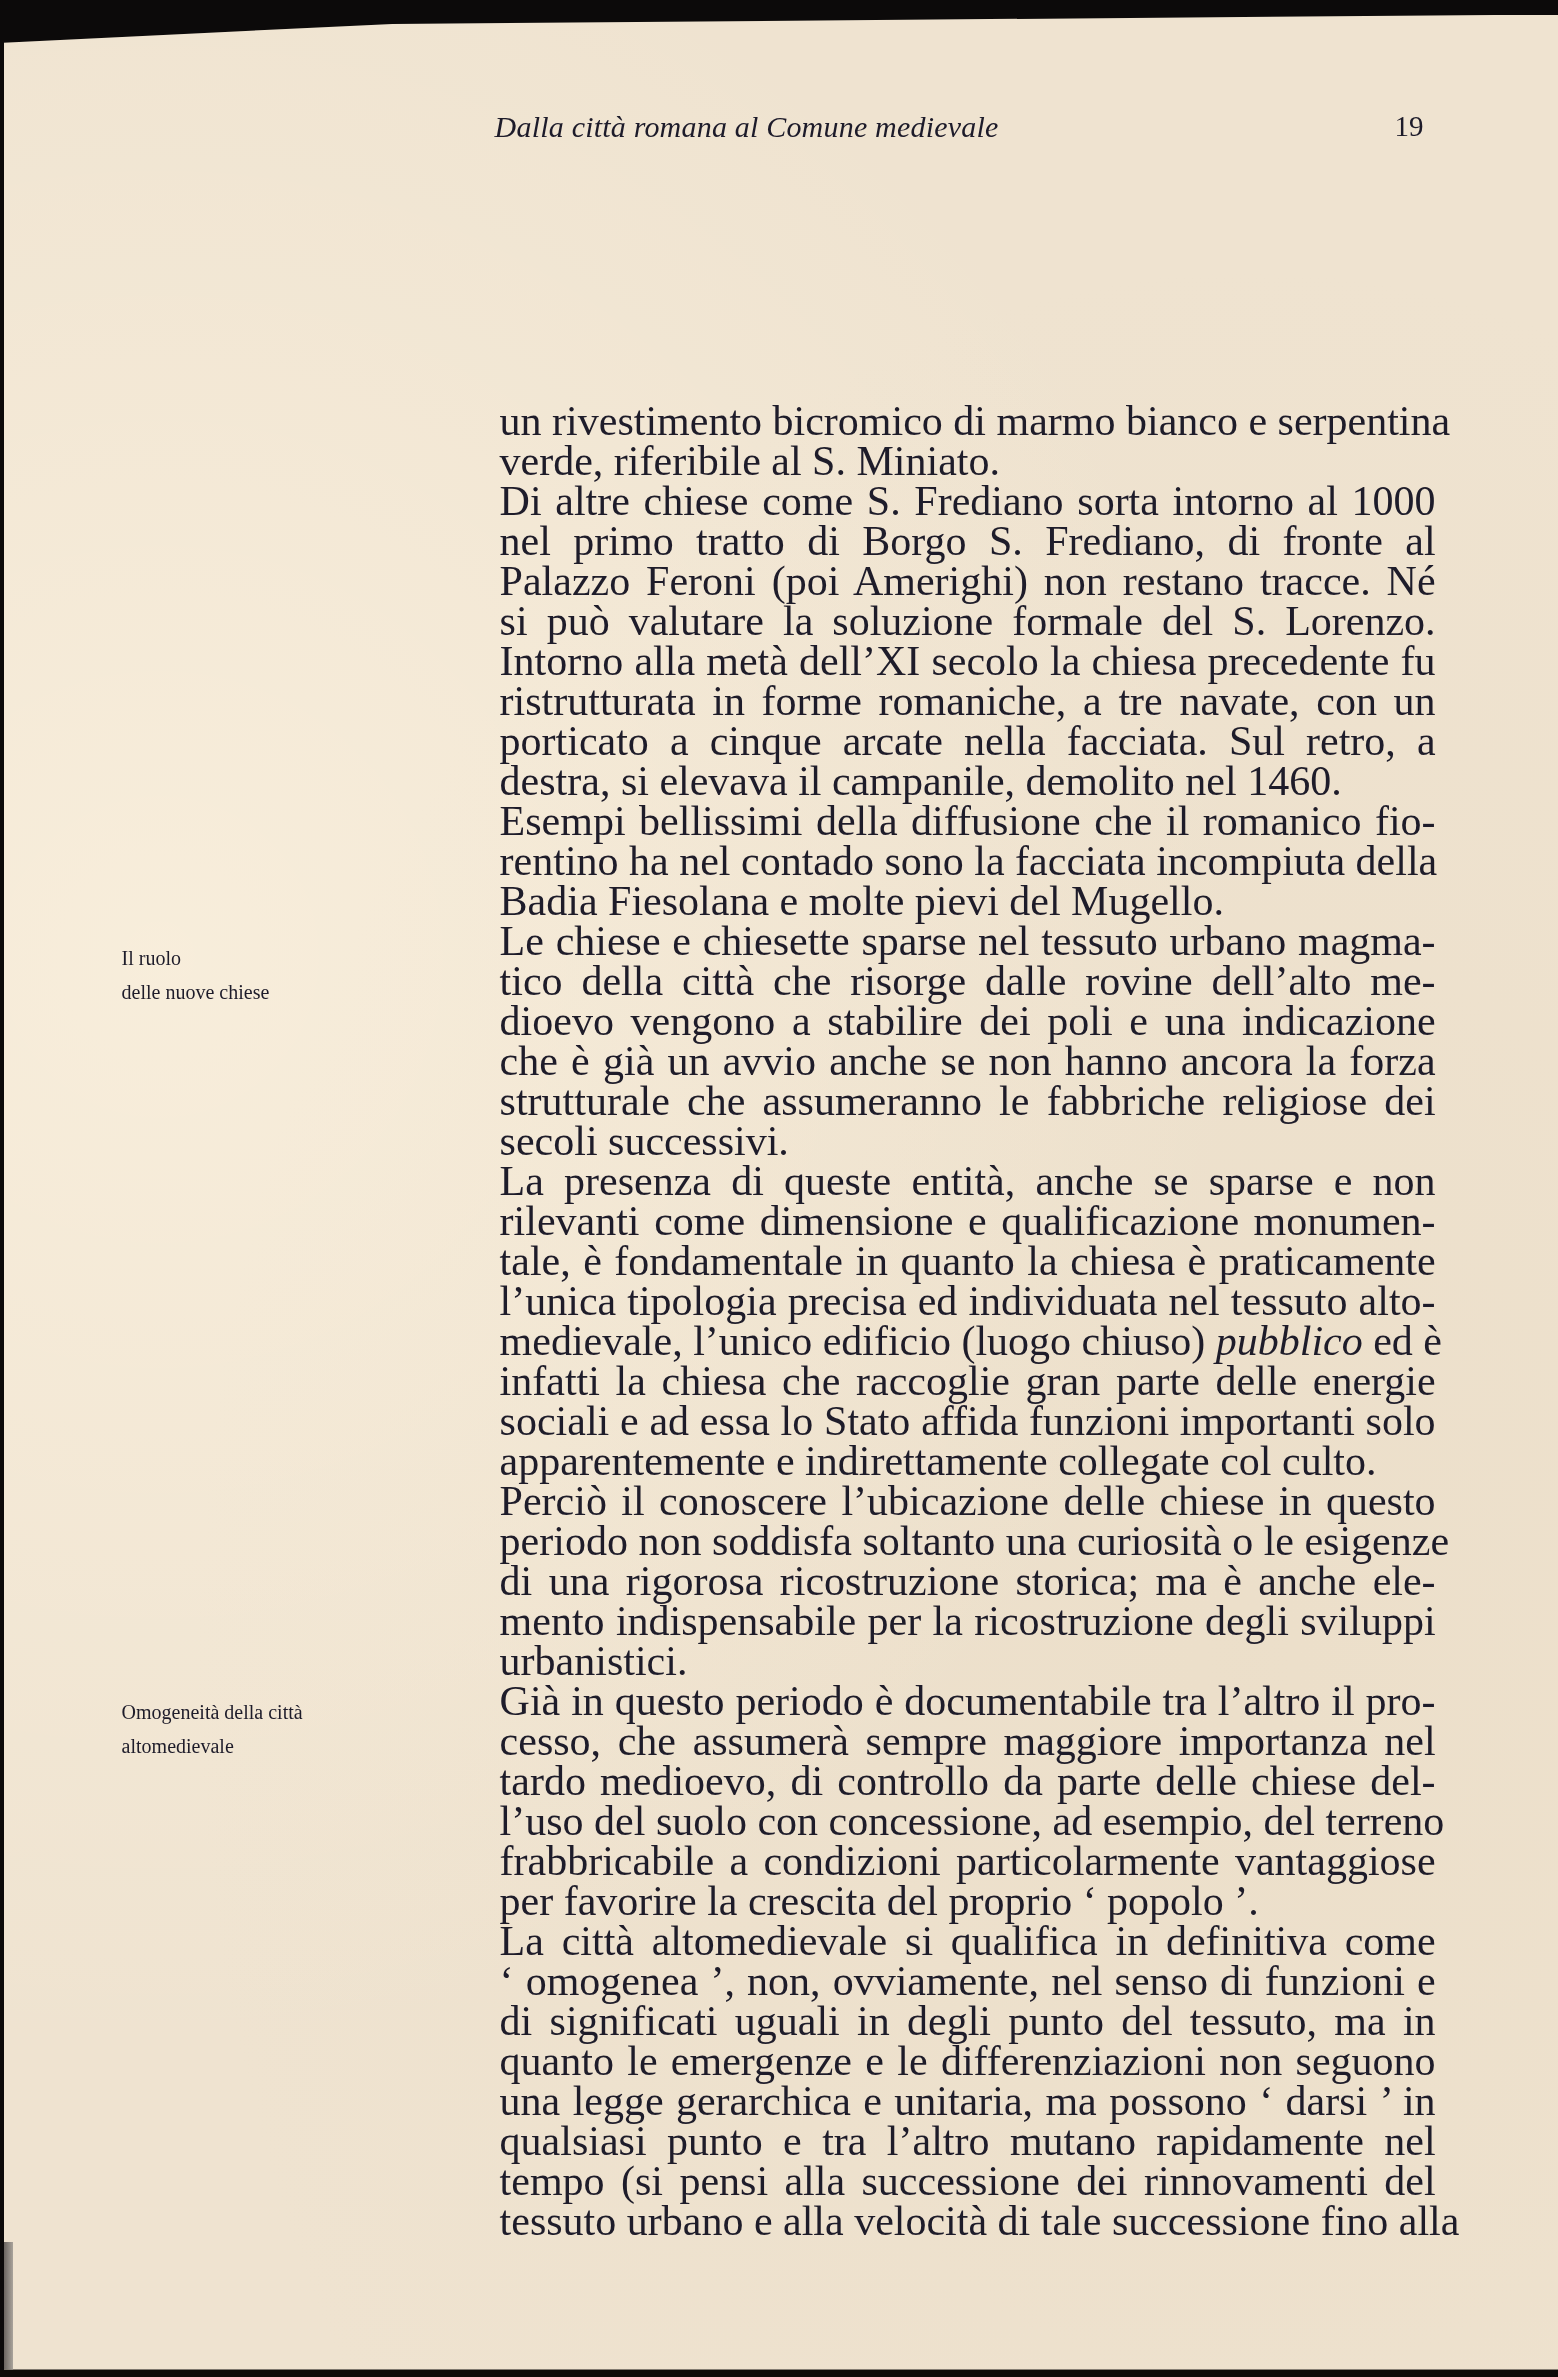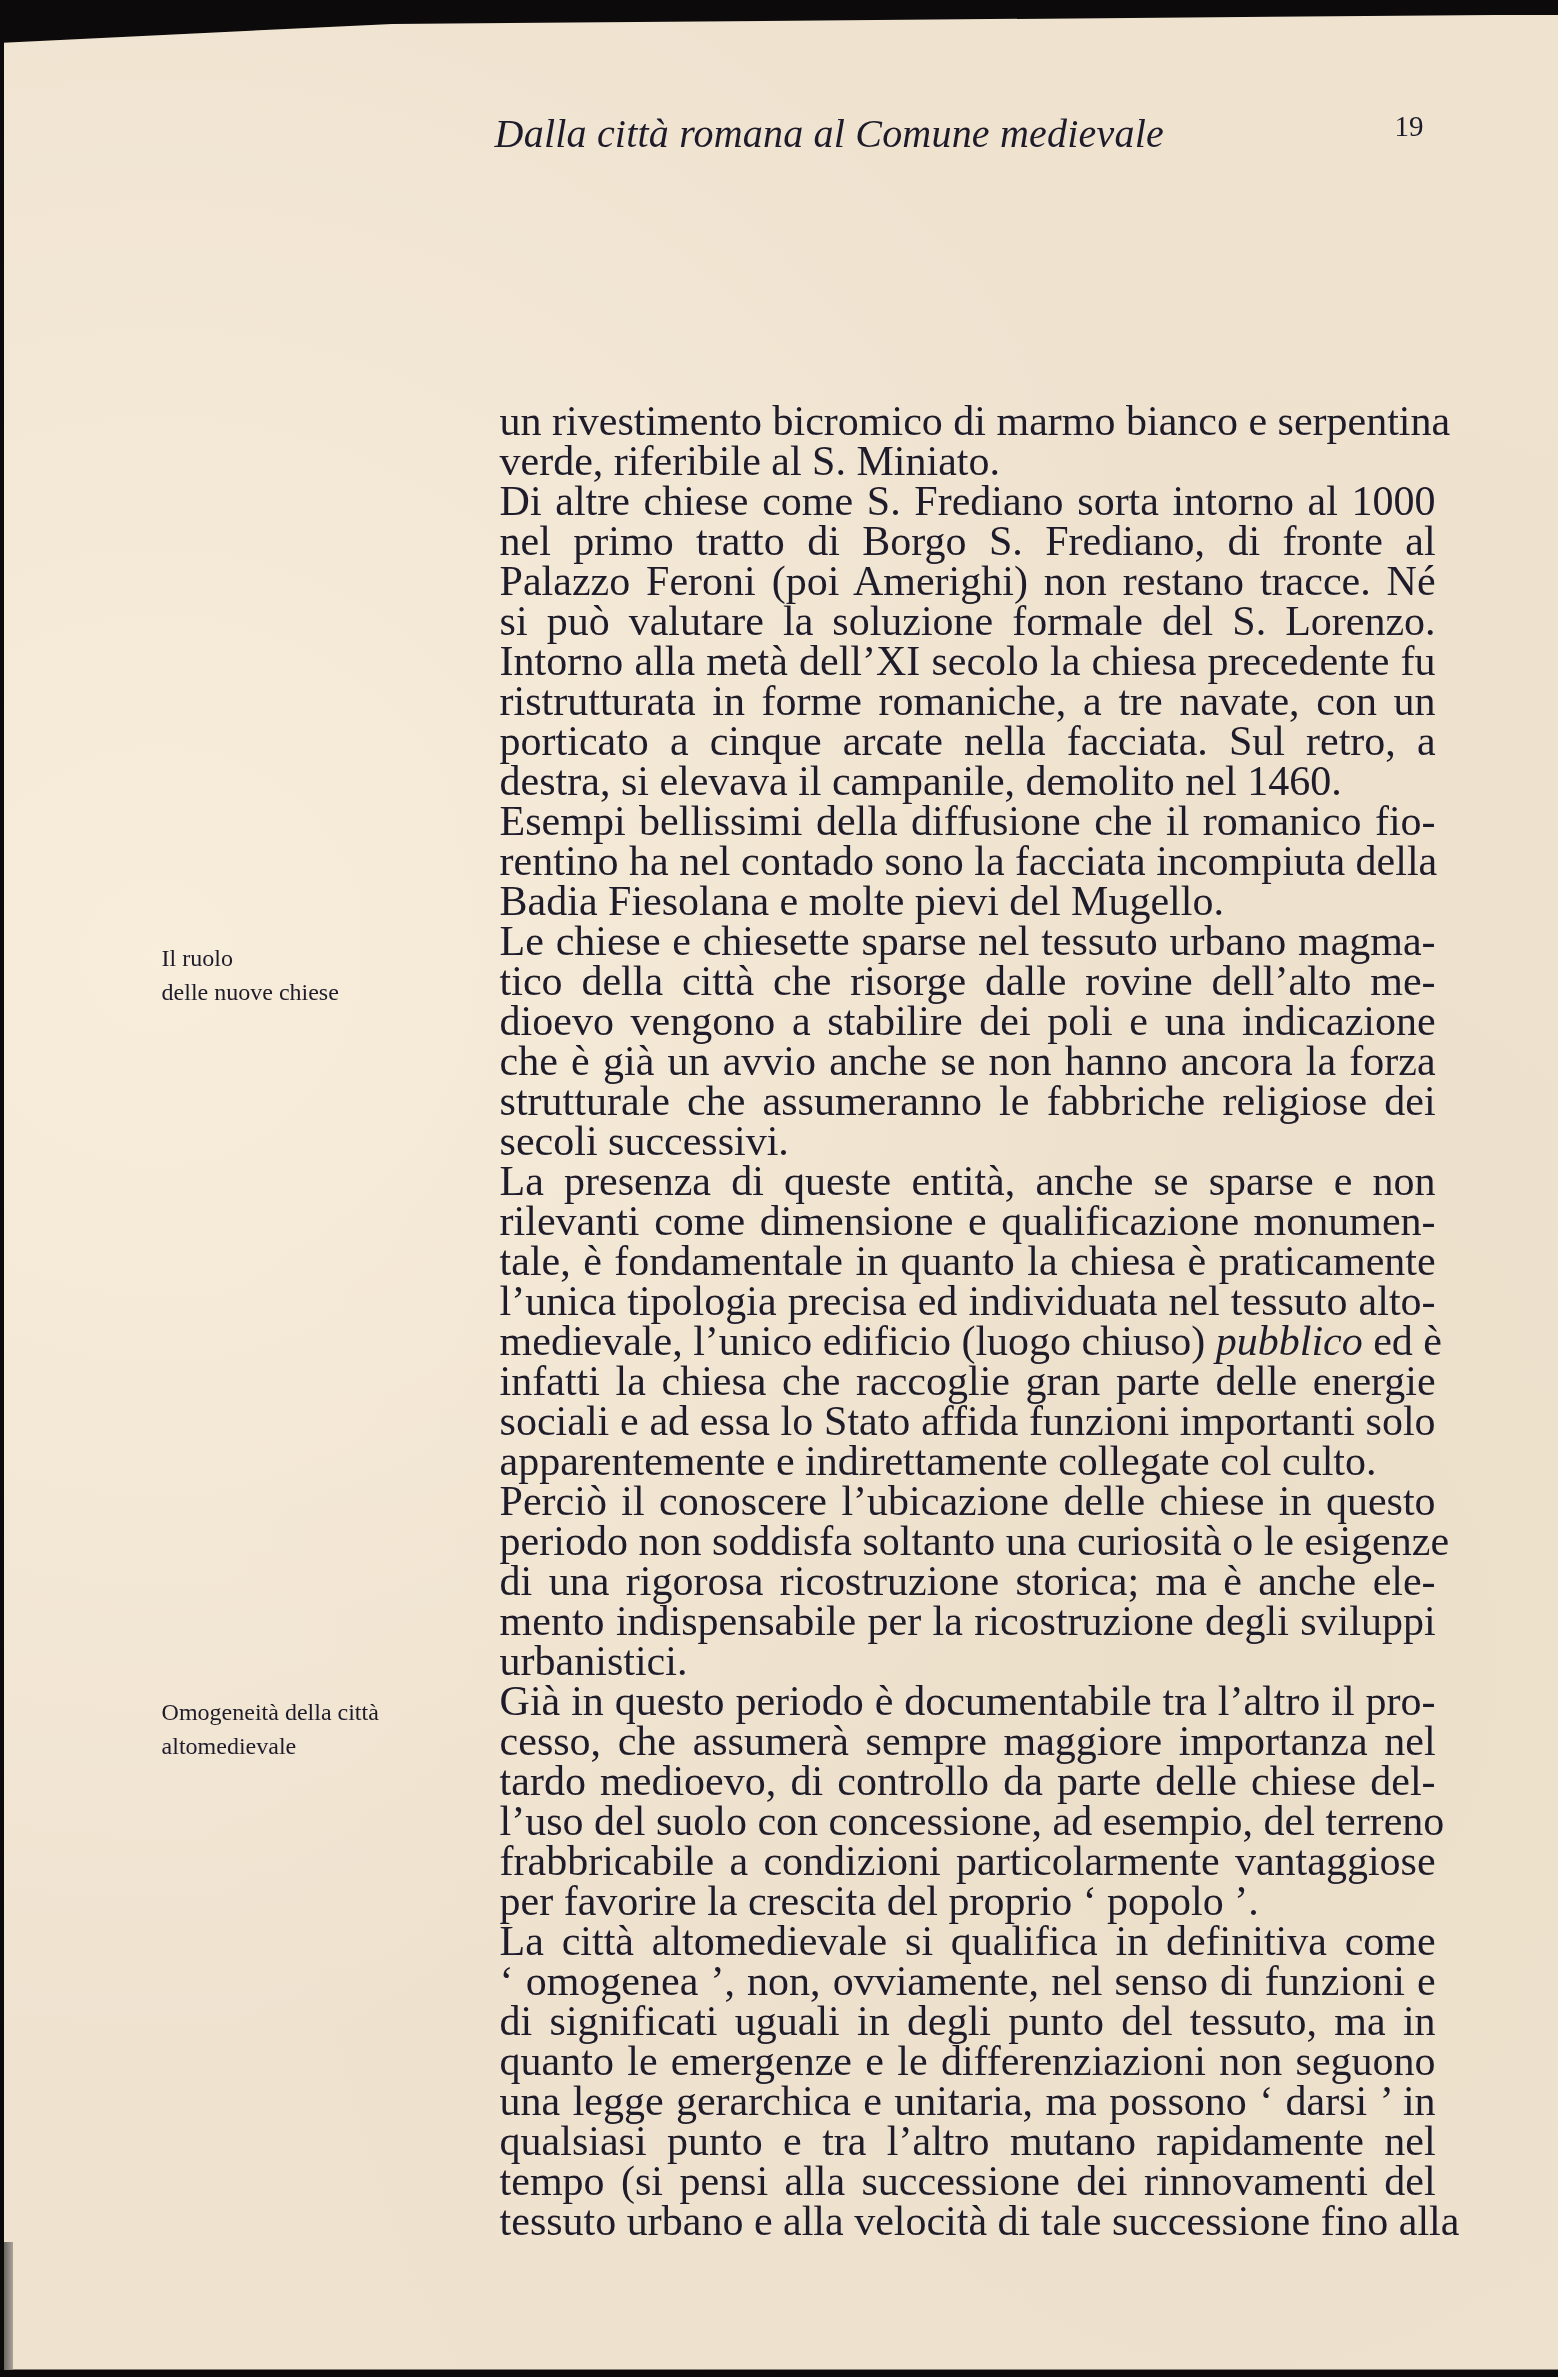--- a/index.html
+++ b/index.html
@@ -32,21 +32,21 @@
       top: 2227px;
       width: 9px;
       height: 136px;
       background: linear-gradient(90deg, #6b6560, #a9a39b);
     }
     .running-head {
       position: absolute;
       left: 491px;
       top: 95px;
       font-style: italic;
-      font-size: 40px;
+      font-size: 30px;
       color: #1d1b2a;
       letter-spacing: 0.2px;
     }
     .page-number {
       position: absolute;
       left: 1391px;
       top: 95px;
       font-size: 29px;
       color: #1d1b2a;
     }
@@ -67,24 +67,23 @@
       text-align-last: justify;
       height: 40px;
     }
     .line.last {
       text-align-last: left;
     }
     .line i { font-style: italic; }
     .margin-note {
       position: absolute;
       left: 118px;
-      font-size: 24px;
+      font-size: 20px;
       line-height: 34px;
       color: #1e1c2a;
-      margin-left: 40px;
     }
     .margin-note.ruolo { top: 926px; }
     .margin-note.omog { top: 1680px; font-weight: normal; }
     .margin-note span { display: block; white-space: nowrap; }
   </style>
 </head>
 <body>
 
 <div class="page">
   <div class="binding-edge"></div>

